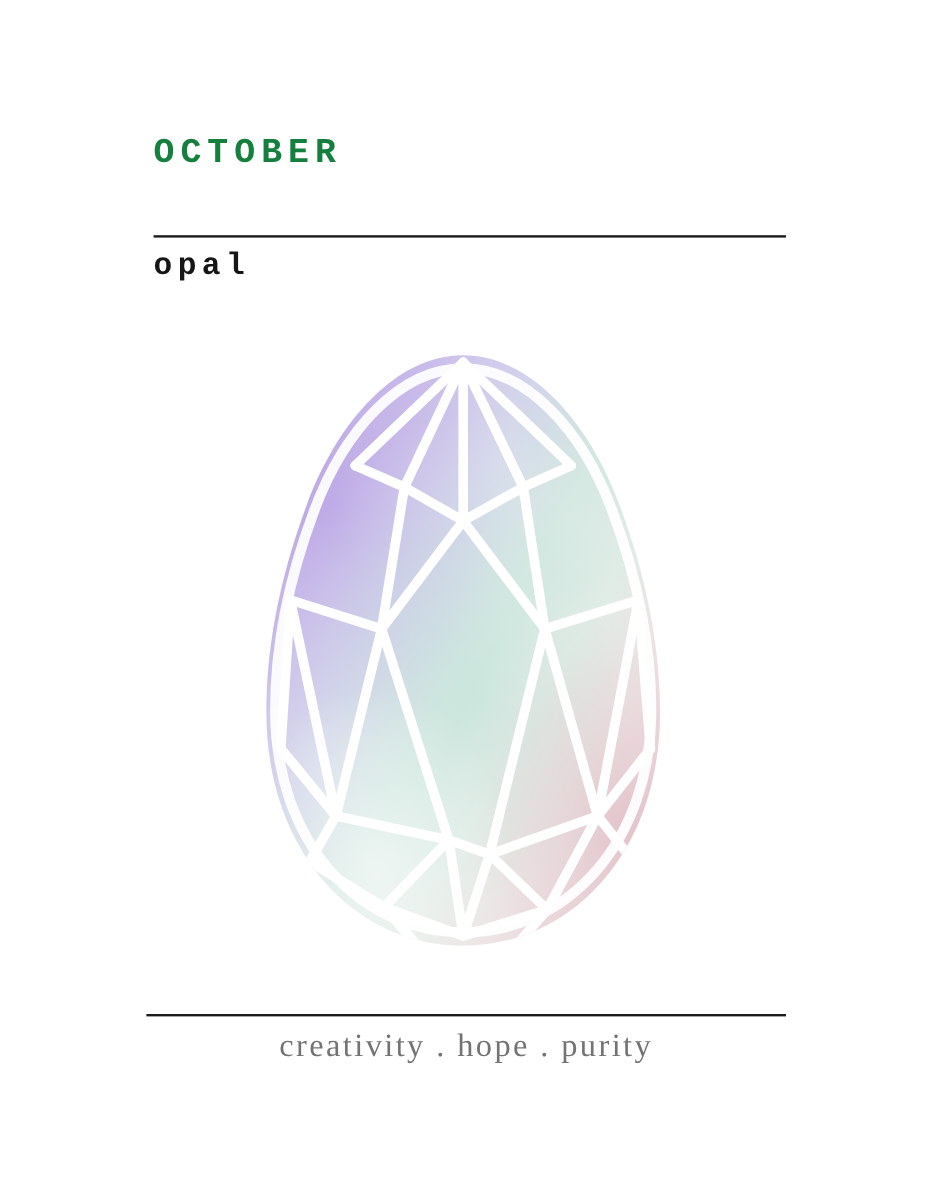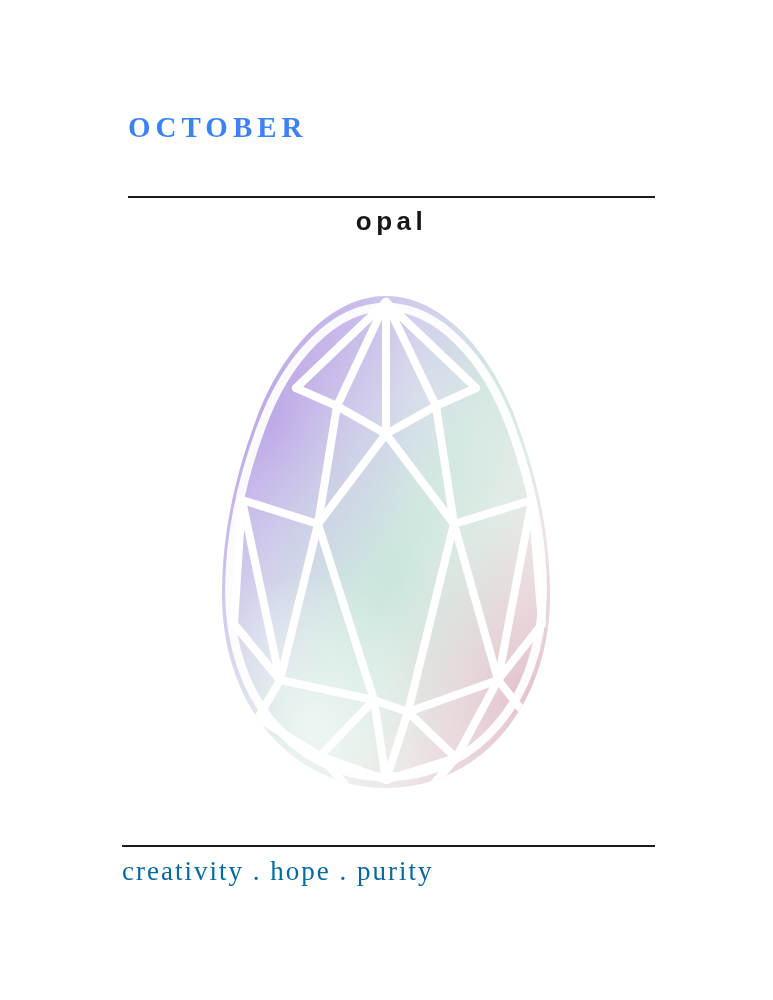--- a/index.html
+++ b/index.html
@@ -25,26 +25,26 @@
 
   
   .header {
     position: absolute;
     left: 128px;
     top: 112px;
     width: 527px;
   }
 
   .month-title {
-    font-family: Liberation Serif, serif;
+    font-family: Liberation Mono, monospace;
     font-size: 29px;
     font-weight: 700;
     letter-spacing: 5.0px;
     line-height: 1.08;
-    color: #3b82f6;
+    color: #15803d;
     white-space: nowrap;
   }
 
   .stone-label {
     font-family: "Liberation Serif", "DejaVu Serif", serif;
     font-size: 27px;
     font-weight: 400;
     letter-spacing: 6.0px;
     line-height: 1.18;
     color: #2b2b2b;
@@ -59,22 +59,22 @@
     width: 527px;
     height: 0;
     border-top: 2px solid #1c1c1c;
   }
 
   .gem-name {
     position: absolute;
     left: 128px;
     top: 206px;
     width: 527px;
-    text-align: center;
-    font-family: Liberation Sans, sans-serif;
+    text-align: left;
+    font-family: Liberation Mono, monospace;
     font-size: 26px;
     font-weight: 700;
     letter-spacing: 4.5px;
     color: #161616;
   }
 
   
   .gem-wrap {
     position: absolute;
     left: 198px;
@@ -92,25 +92,26 @@
     width: 533px;
     height: 0;
     border-top: 2px solid #1c1c1c;
   }
 
   .keywords {
     position: absolute;
     left: 122px;
     top: 856px;
     width: 533px;
+    text-align: center;
     font-family: "Liberation Serif", "DejaVu Serif", serif;
     font-size: 27px;
     font-weight: 400;
     letter-spacing: 2.0px;
-    color: #0369a1;
+    color: #737373;
     white-space: nowrap;
   }
 </style>
 </head>
 <body>
 
 <div class="page">
 
   <div class="header">
     <div class="month-title">OCTOBER</div>

